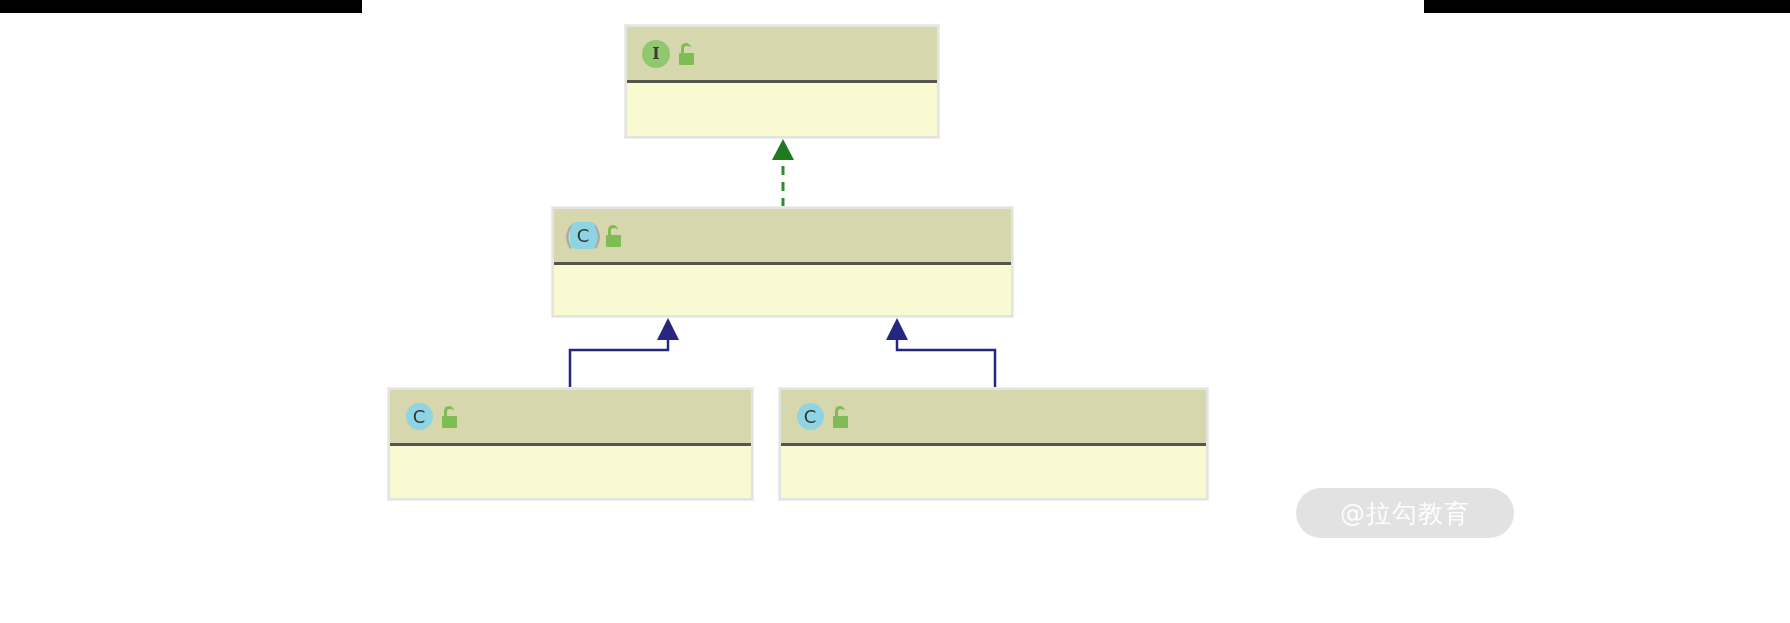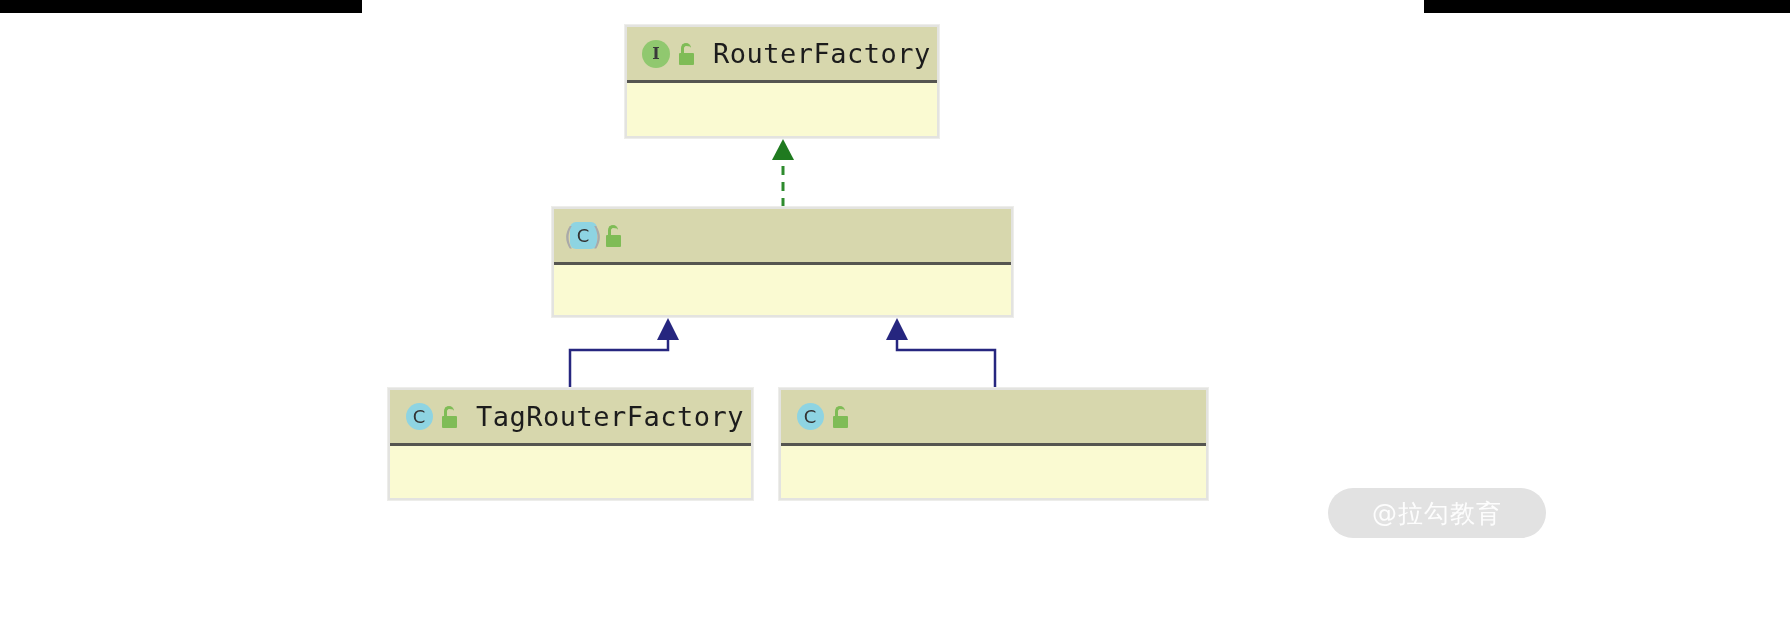--- a/index.html
+++ b/index.html
@@ -133,21 +133,21 @@
   #edge-layer {
     position: absolute;
     left: 0; top: 0;
     width: 1790px; height: 623px;
     pointer-events: none;
   }
 
   
   #watermark {
     position: absolute;
-    left: 1328px;
+    left: 1296px;
     top: 488px;
     width: 218px;
     height: 50px;
     border-radius: 25px;
     background: #e2e2e2;
     display: flex;
     align-items: center;
     justify-content: center;
   }
   #watermark-text {
@@ -186,21 +186,20 @@
 
   <div class="uml-node" id="node-router-factory" style="left:625px; top:25px; width:314px; height:113px;">
     <div class="uml-header">
       <span class="icon-slot">
         <span class="icon-iface">I</span>
       </span>
       <span class="icon-lock">
         <span class="lock-shackle"></span>
         <span class="lock-body"></span>
       </span>
-      <span class="uml-title">RouterFactory</span>
     </div>
     <div class="uml-body" style="height:50px;"></div>
   </div>
 
   <div class="uml-node" id="node-cacheable-router-factory" style="left:552px; top:207px; width:461px; height:110px;">
     <div class="uml-header">
       <span class="icon-slot">
         <span class="abstract-paren left">(</span>
         <span class="icon-class abstract-shape">C</span>
         <span class="abstract-paren right">)</span>
@@ -215,21 +214,20 @@
 
   <div class="uml-node" id="node-tag-router-factory" style="left:388px; top:388px; width:365px; height:112px;">
     <div class="uml-header">
       <span class="icon-slot">
         <span class="icon-class">C</span>
       </span>
       <span class="icon-lock">
         <span class="lock-shackle"></span>
         <span class="lock-body"></span>
       </span>
-      <span class="uml-title">TagRouterFactory</span>
     </div>
     <div class="uml-body" style="height:49px;"></div>
   </div>
 
   <div class="uml-node" id="node-service-router-factory" style="left:779px; top:388px; width:429px; height:112px;">
     <div class="uml-header">
       <span class="icon-slot">
         <span class="icon-class">C</span>
       </span>
       <span class="icon-lock">

